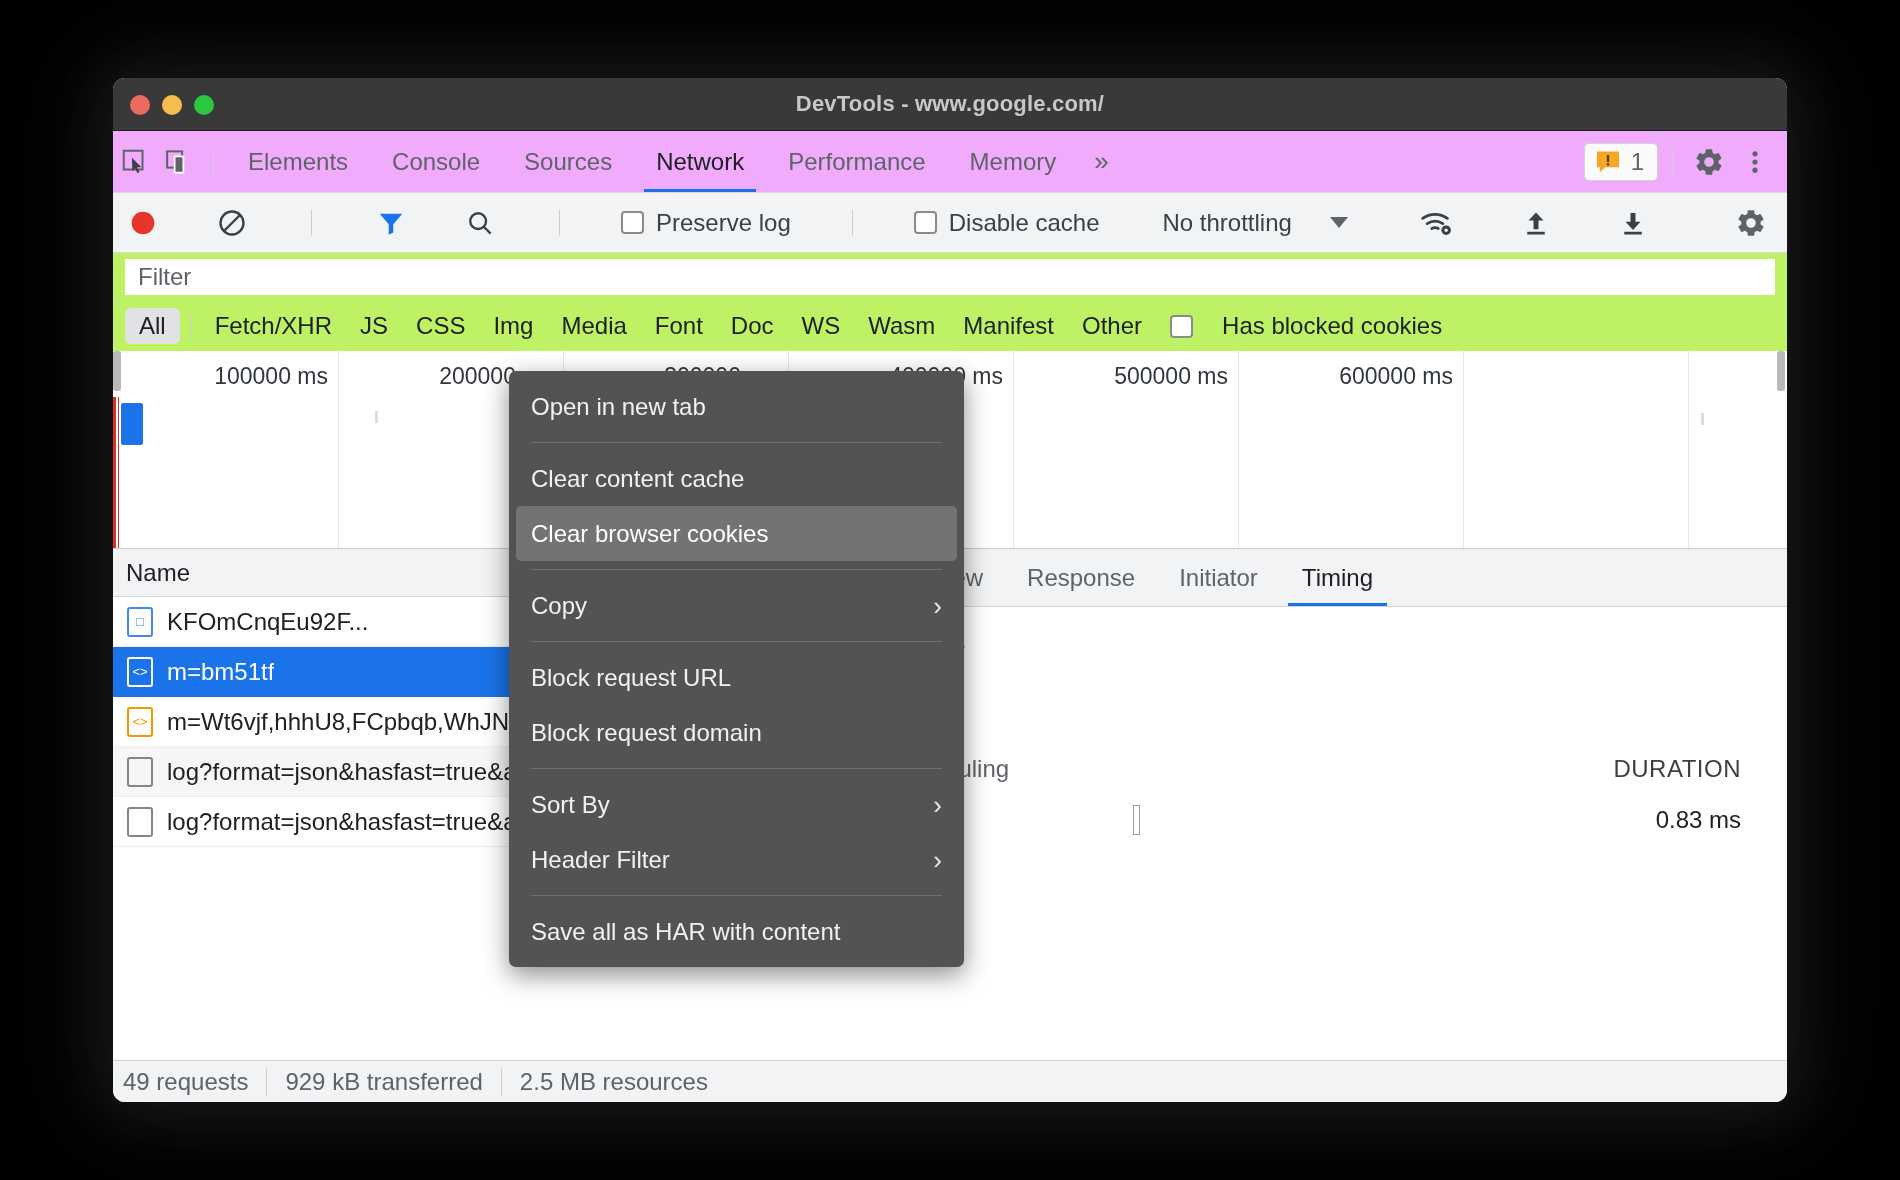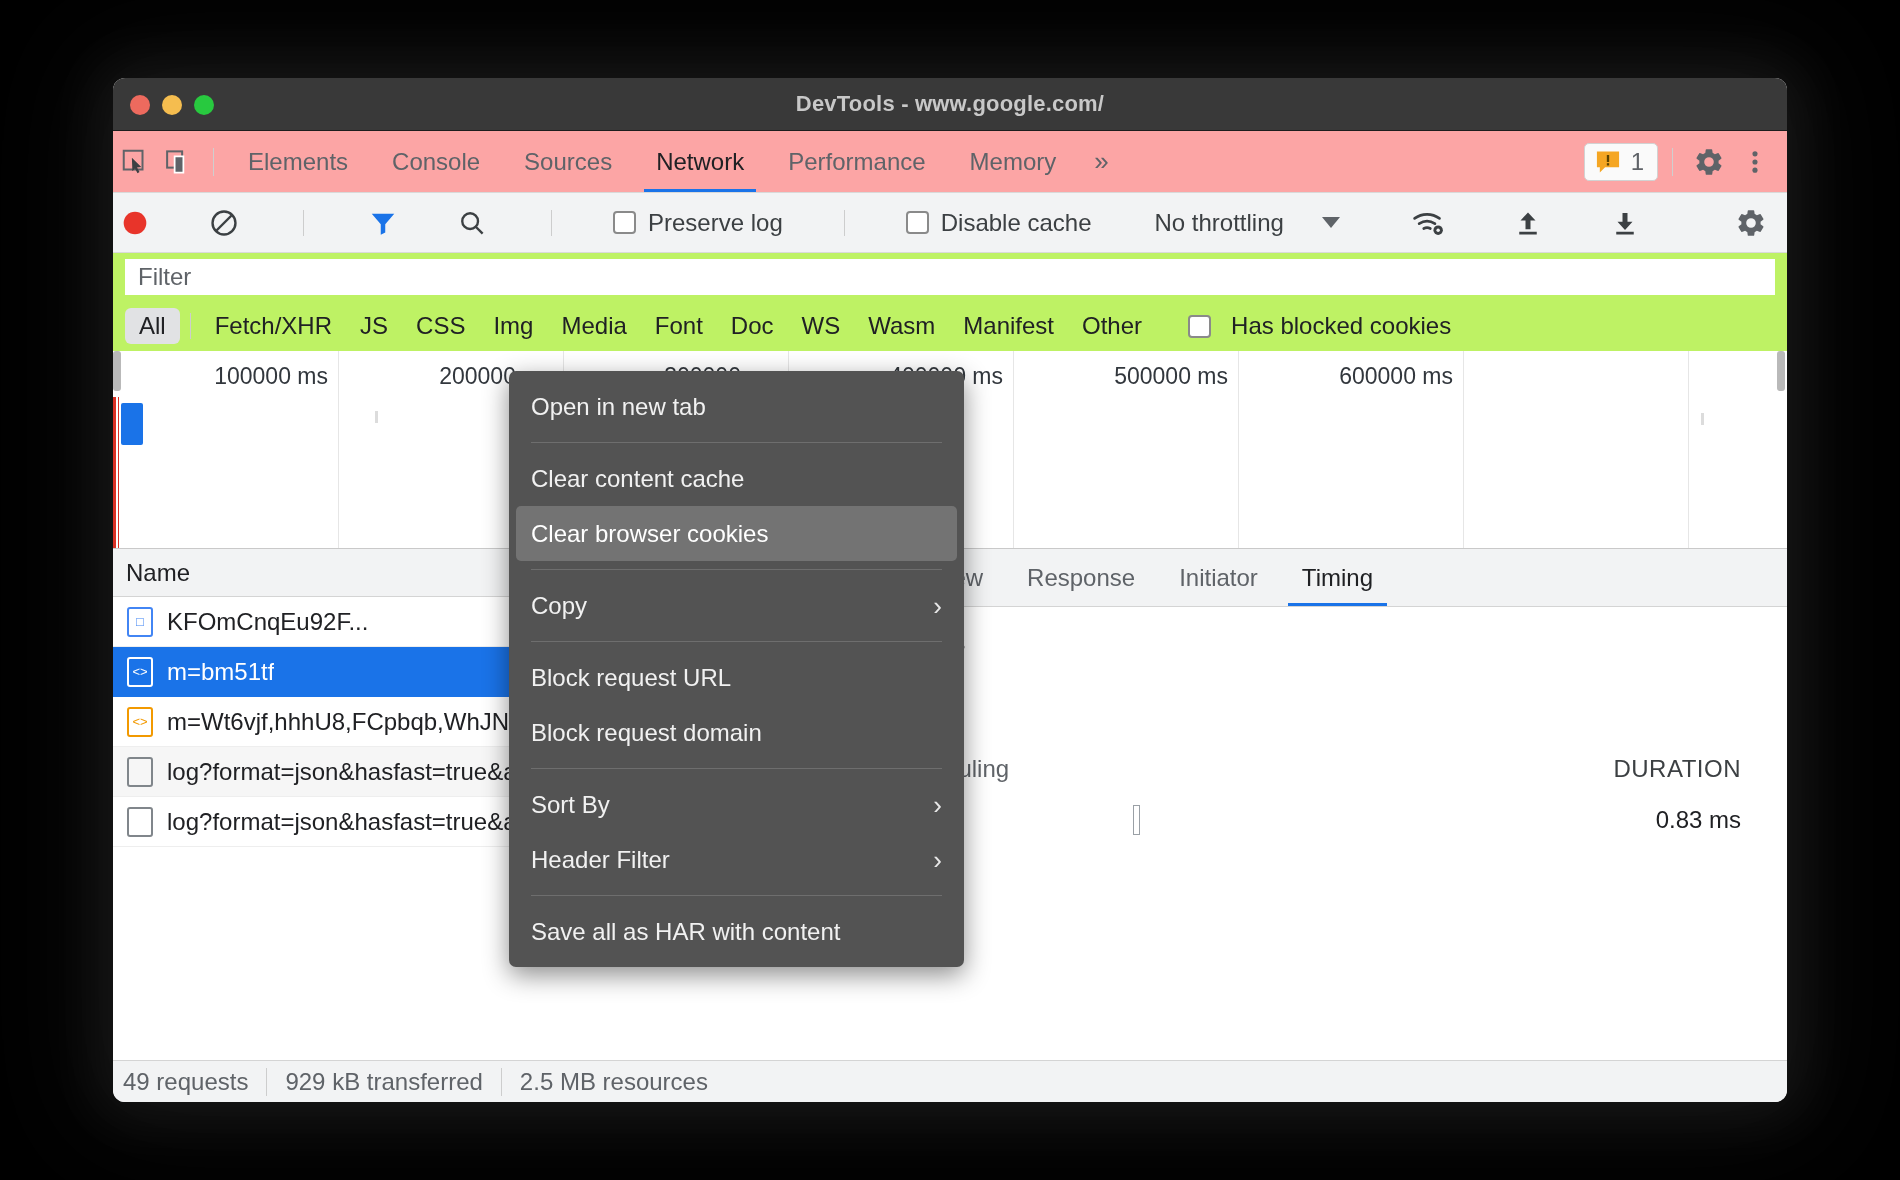--- a/index.html
+++ b/index.html
@@ -41,21 +41,21 @@
   .tl.yellow{ background: #F5BD4F; }
   .tl.green { background: #28C93F; }
   #window-title {
     color: #c8c8c8; font-size: 22px; font-weight: bold;
     letter-spacing: .2px;
   }
 
   
   #tabbar {
     height: 62px;
-    background: #fca5a5;
+    background: #f0abfc;
     display: flex; align-items: center;
     border-bottom: 1px solid #d9d9d9;
     position: relative;
   }
   .tb-icon-btn {
     width: 44px; height: 44px;
     display: flex; align-items: center; justify-content: center;
     flex: 0 0 auto;
   }
   .tb-sep { width: 1px; height: 28px; background: #cfcfcf; margin: 0 12px; }
@@ -83,21 +83,21 @@
     border: 1px solid #d2d2d2; border-radius: 5px;
     padding: 4px 13px 4px 9px; background: #fafafa;
   }
   #warn-badge .count { font-size: 24px; color: #5f6368; }
 
   
   #net-toolbar {
     height: 60px;
     background: #f2f3f4;
     display: flex; align-items: center;
-    padding-left: 0;
+    padding-left: 8px;
     border-bottom: 1px solid #dadada;
     position: relative;
     gap: 45px;
   }
   .nt-sep { width: 1px; height: 26px; background: #cdcdcd; margin: 0 12px; }
   .checkline { display: flex; align-items: center; gap: 12px; padding: 0 4px; }
   .cbox {
     width: 23px; height: 23px; border: 2px solid #8a8a8a;
     border-radius: 4px; background: #fff; flex: 0 0 auto;
   }
@@ -129,21 +129,21 @@
   #filter-types-row {
     height: 50px; display: flex; align-items: center;
     padding-left: 12px; gap: 0px;
   }
   .ftype {
     font-size: 24px; color: #202124;
     padding: 4px 14px; border-radius: 6px; white-space: nowrap;
   }
   .ftype.active { background: #e1e2e4; }
   .ftype-sep { width: 1px; height: 26px; background: #cdcdcd; margin: 0 10px; }
-  #hide-data-urls-box { display:flex; align-items:center; gap:20px; margin-left: 32px;}
+  #hide-data-urls-box { display:flex; align-items:center; gap:29px; margin-left: 14px;}
   #blocked-row {
     height: 48px; display: flex; align-items: center;
     padding-left: 14px; gap: 36px;
     border-bottom: 1px solid #d6d6d6;
   }
   .blocked-opt { display: flex; align-items: center; gap: 13px; }
   .blocked-opt .lbl { font-size: 24px; color: #202124; white-space: nowrap; }
 
   
   #overview {

